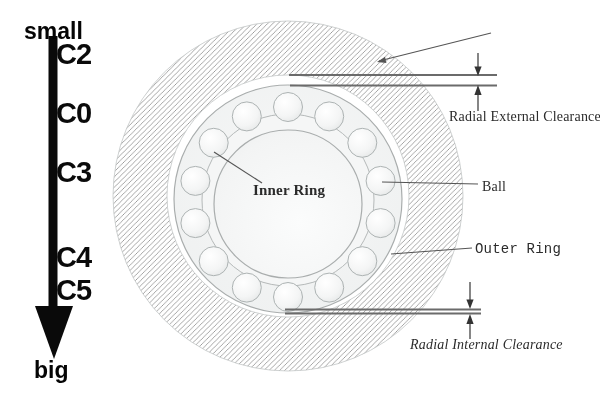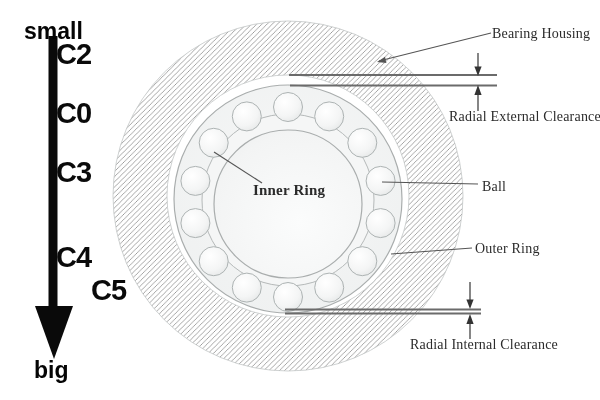--- a/index.html
+++ b/index.html
@@ -128,23 +128,22 @@
       <line x1="53" y1="36" x2="53" y2="312" stroke="#0a0a0a" stroke-width="9"></line>
       <polygon points="35,306 73,306 54,359"></polygon>
     </g>
   </svg>
 
   <div class="scale-word" style="left:24px; top:20px;">small</div>
   <div class="scale-class" style="top:40px;">C2</div>
   <div class="scale-class" style="top:99px;">C0</div>
   <div class="scale-class" style="top:158px;">C3</div>
   <div class="scale-class" style="top:217px;margin-top:26px;">C4</div>
-  <div class="scale-class" style="top:276px;margin-left:35px;">C5</div>
+  <div class="scale-class" style="top:276px;">C5</div>
   <div class="scale-word" style="left:34px; top:359px;text-align:center;">big</div>
 
-  <div class="serif-label" style="left:492px; top:26px;">Bearing Housing</div>
   <div class="serif-label" style="left:449px; top:109px;">Radial External Clearance</div>
   <div class="serif-label" style="left:482px; top:179px;">Ball</div>
   <div class="serif-label" style="left:253px; top:182px; font-size:15px;font-weight:bold;">Inner Ring</div>
-  <div class="serif-label" style="left:475px; top:241px;">Outer Ring</div>
-  <div class="serif-label" style="left:410px; top:337px;">Radial Internal Clearance</div>
+  <div class="serif-label" style="left:475px; top:241px;font-family:Liberation Mono, monospace;">Outer Ring</div>
+  <div class="serif-label" style="left:410px; top:337px;font-style:italic;">Radial Internal Clearance</div>
 
 </div>
 
 </body></html>

